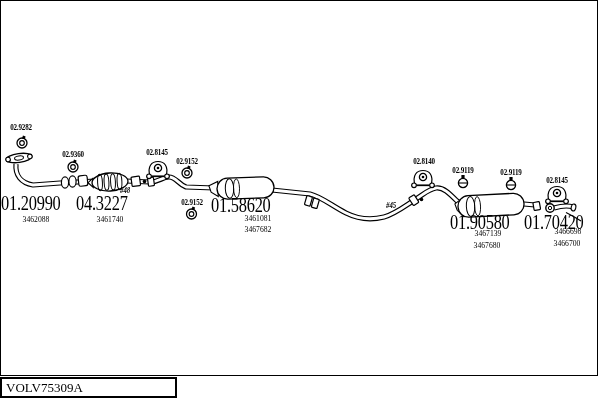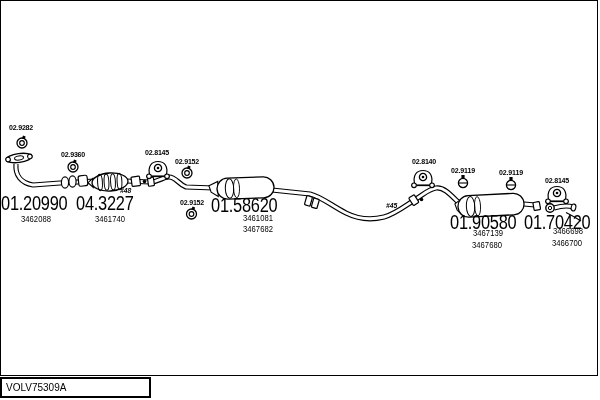--- a/index.html
+++ b/index.html
@@ -1,18 +1,18 @@
 <!DOCTYPE html>
 <html><head>
 <meta charset="utf-8">
 <style>
   html,body { margin:0; padding:0; background:#ffffff; }
   .stage {
     position:relative; width:600px; height:400px; background:#ffffff;
-    font-family:Liberation Sans, sans-serif; color:#000; overflow:hidden;
+    font-family:Liberation Serif, serif; color:#000; overflow:hidden;
   }
   .frame {
     position:absolute; left:0; top:0; width:598px; height:376px;
     border:1.6px solid #000; box-sizing:border-box; background:#fff;
   }
   svg.diagram { position:absolute; left:0; top:0; }
   .hw {
     position:absolute; font-weight:bold; font-size:8px; letter-spacing:-0.2px;
     white-space:nowrap; transform-origin:center; transform:translateX(-50%) scaleX(0.88);
     line-height:1;
@@ -23,23 +23,23 @@
   }
   .oe {
     position:absolute; font-size:8.5px; white-space:nowrap;
     transform-origin:center; transform:translateX(-50%) scaleX(0.9); line-height:1;
   }
   .mk {
     position:absolute; font-size:8px; font-weight:bold; font-style:italic;
     white-space:nowrap; transform-origin:0 0; transform:scaleX(0.85); line-height:1;
   }
   .footer-box {
-    position:absolute; left:0; top:377px; width:151px; height:21px;
+    position:absolute; left:0; top:377px; width:177px; height:21px;
     border:2px solid #000; box-sizing:border-box; background:#fff;
-    font-size:10px; line-height:17px; padding-left:4px;
+    font-size:13px; line-height:17px; padding-left:4px;
   }
 </style>
 </head>
 <body>
 
 <div class="stage">
 
   <div class="frame"></div>
 
   <svg class="diagram" width="600" height="400" viewBox="0 0 600 400">

